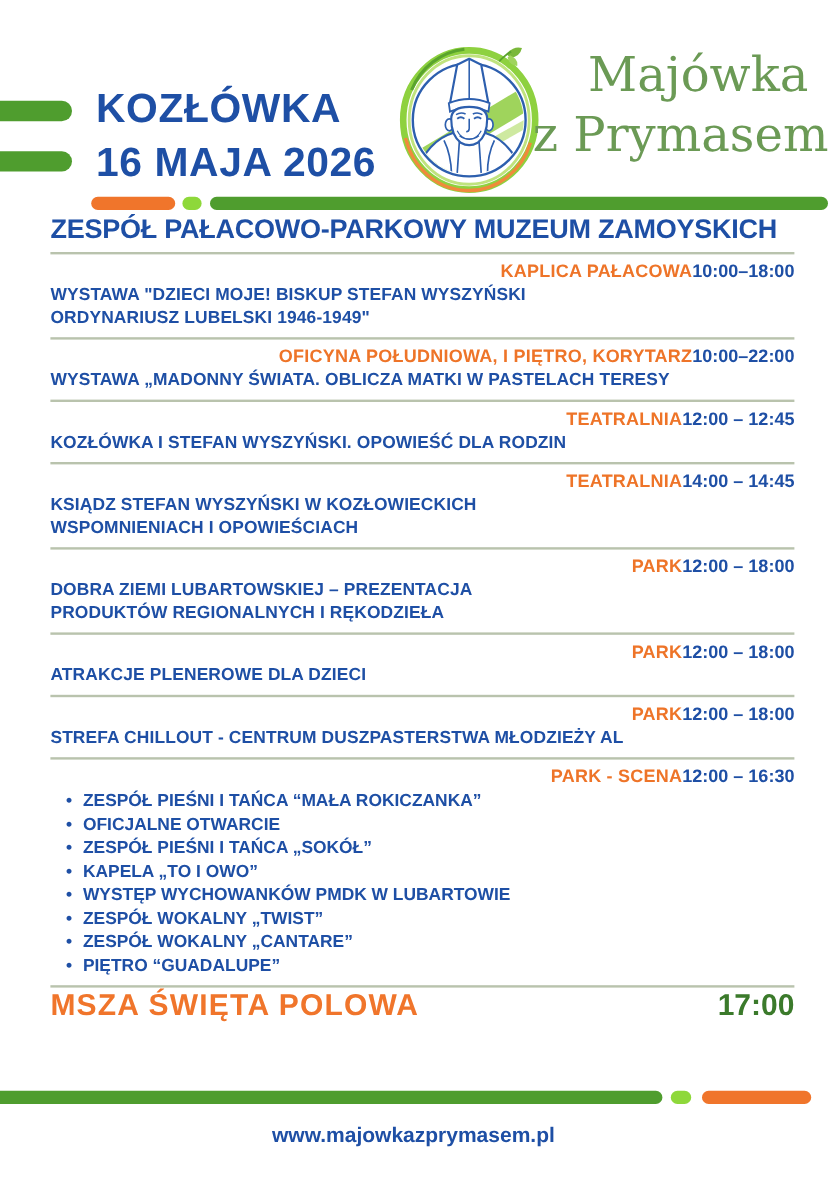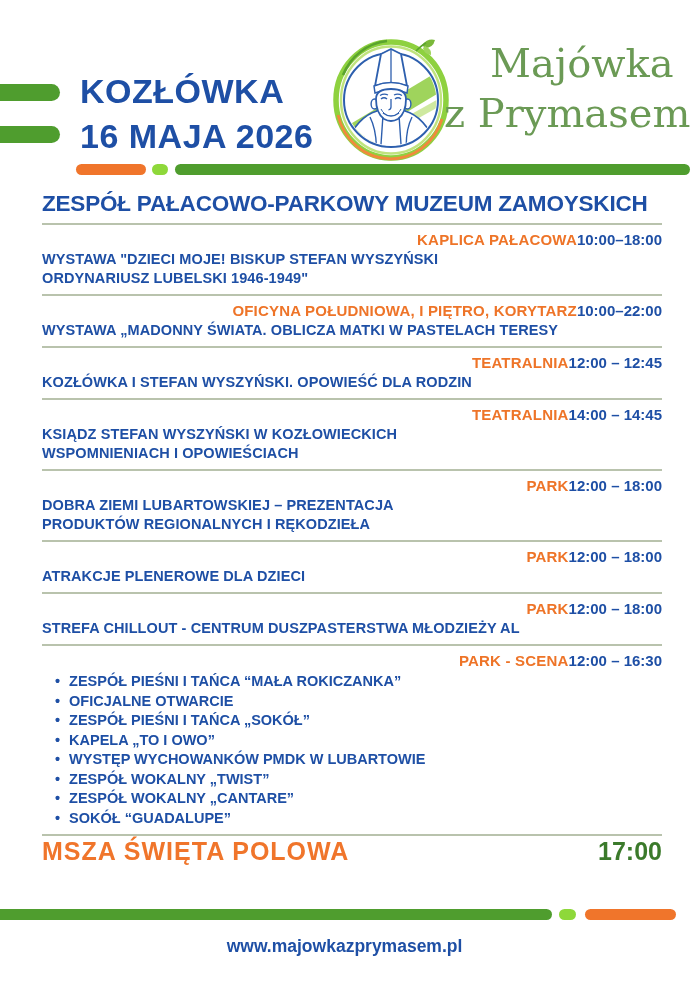--- a/index.html
+++ b/index.html
@@ -34,21 +34,21 @@
   .dv-orange{left:76px;width:70px;background:var(--orange);}
   .dv-dot{left:152px;width:16px;background:var(--lime);}
   .dv-green{left:175px;width:515px;background:var(--green);}
 
   
   .program-row{position:relative;height:27px;margin-top:22px;}
   .program-bar{position:absolute;left:0;top:0;width:138px;height:26px;background:var(--green);border-radius:0 13px 13px 0;}
   .program-title{margin:0 0 0 148px;font-size:25px;line-height:27px;font-weight:bold;color:var(--blue);letter-spacing:.2px;}
 
   
-  main{margin:13px 38px 0 42px;}
+  main{margin:0 38px 0 42px;}
   .section-title{margin:0 0 6px 0;font-size:22.5px;font-weight:bold;color:var(--blue);letter-spacing:-.2px;}
   .entry{border-top:2px solid var(--sage);padding:4px 0 6px 0;}
   .entry-head{display:flex;justify-content:flex-end;align-items:baseline;line-height:18px;padding-top:2px;}
   .entry-loc{color:var(--label-orange);font-weight:bold;font-size:15px;letter-spacing:.2px;}
   .entry-time{color:var(--blue);font-weight:bold;font-size:15px;white-space:nowrap;}
   .entry-lines{margin-top:1px;}
   .entry-line{color:var(--blue);font-weight:bold;font-size:14.5px;line-height:19px;letter-spacing:.1px;}
   .bullet-list{margin:2px 0 0 0;padding:0;list-style:none;}
   .bullet-item{display:flex;gap:9px;padding-left:13px;color:var(--blue);font-weight:bold;font-size:14.5px;line-height:19.5px;}
   .bullet-dot{color:var(--blue);}
@@ -243,21 +243,21 @@
               <li class="bullet-item">
                 <span class="bullet-dot">•</span>
                 <span>ZESPÓŁ WOKALNY „TWIST”</span>
               </li>
               <li class="bullet-item">
                 <span class="bullet-dot">•</span>
                 <span>ZESPÓŁ WOKALNY „CANTARE”</span>
               </li>
               <li class="bullet-item">
                 <span class="bullet-dot">•</span>
-                <span>SOKÓŁ “GUADALUPE”</span>
+                <span>PIĘTRO “GUADALUPE”</span>
               </li>
             </ul>
           </div>
   </div>
 </div>
 
     <div class="finale-row">
       <span class="finale-label">MSZA ŚWIĘTA POLOWA</span>
       <span class="finale-time">17:00</span>
     </div>

